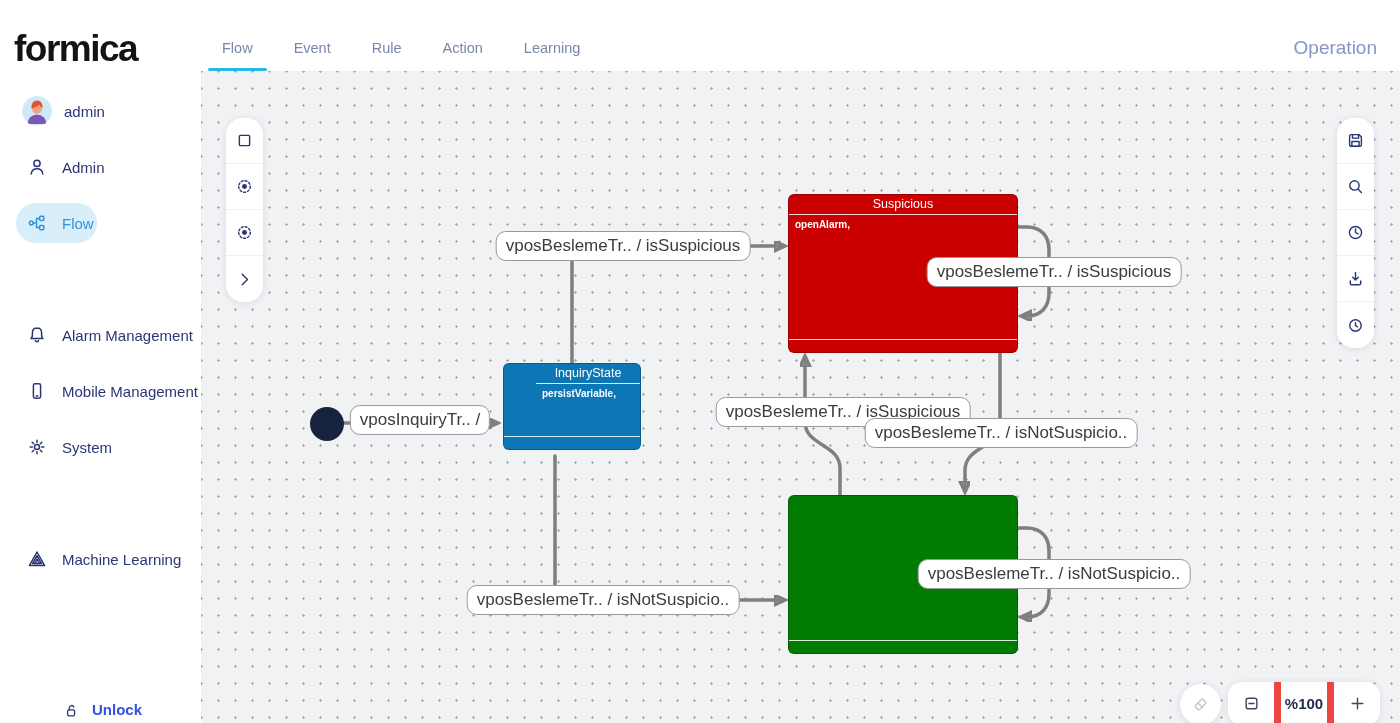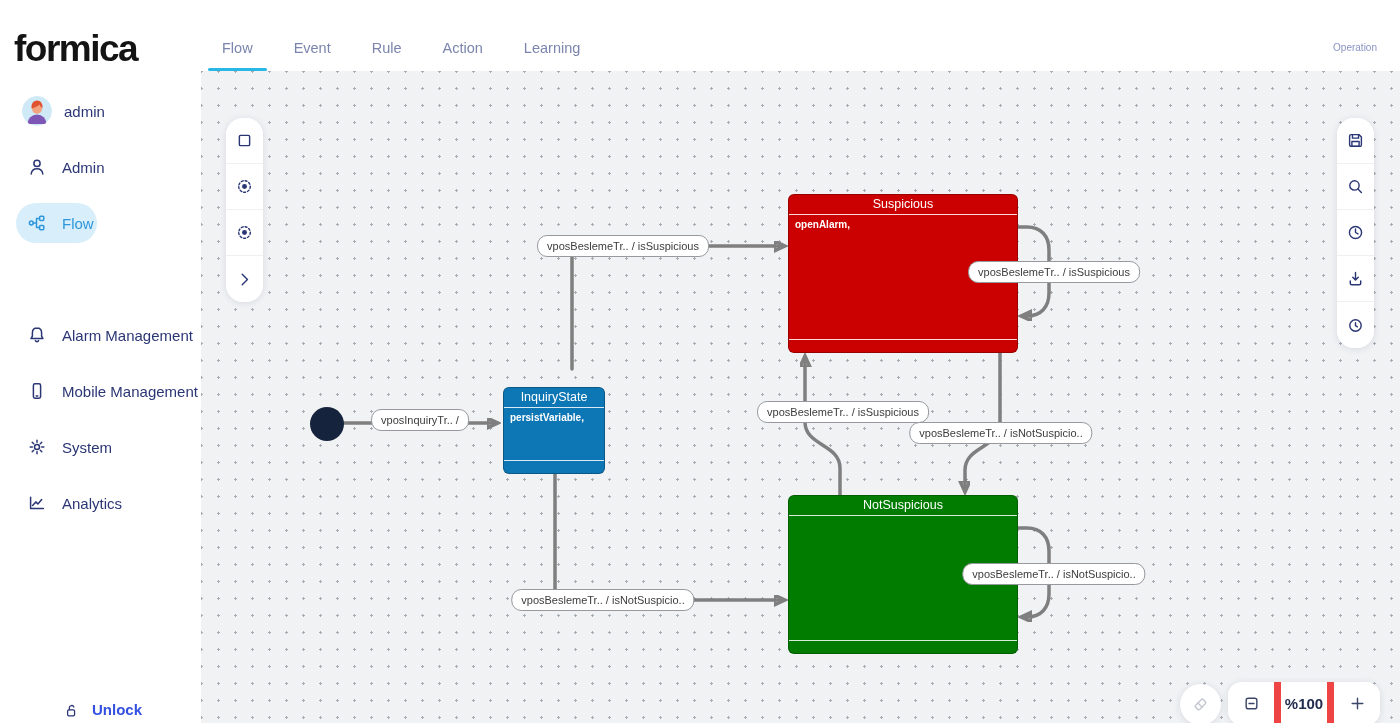--- a/index.html
+++ b/index.html
@@ -23,38 +23,38 @@
   .unlock-row { position:absolute; left:0; top:667px; width:201px; height:40px; cursor:pointer; }
   .unlock-row .ic-wrap { position:absolute; left:62px; top:11px; width:17px; height:17px; }
   .unlock-row .ic { width:17px; height:17px; }
   .unlock-row .lbl { position:absolute; left:92px; top:10px; font-size:15px; font-weight:bold; color:#3350e0; }
 
   
   .topnav { position:absolute; left:201px; top:0; width:1199px; height:47px; background:#fff; display:flex; align-items:center; z-index:5; }
   .tabs { display:flex; height:100%; margin-left:7px; gap:13px; }
   .tab { position:relative; height:100%; display:flex; align-items:center; padding:0 14px; font-size:14.5px; color:#7b85ad; cursor:pointer; white-space:nowrap; }
   .tab.active::after { content:""; position:absolute; left:0; right:0; bottom:0; height:3px; background:#29b7e8; border-radius:2px; }
-  .op-link { margin-left:auto; margin-right:23px; font-size:10px; color:#8a93c5; cursor:pointer; }
+  .op-link { margin-left:auto; margin-right:23px; font-size:19px; color:#8a93c5; cursor:pointer; }
 
   
   .canvas { position:absolute; left:201px; top:47px; width:1199px; height:676px;
     background-color:#f1f2f4;
     background-image:radial-gradient(circle,#a9abb3 1px,transparent 1.35px);
     background-size:17px 17px; background-position:9px 9px; }
 
   .edges { position:absolute; left:0; top:0; z-index:1; }
   .edges path { stroke:#7f7f7f; stroke-width:3.5; fill:none; stroke-linecap:round; }
 
   .state { position:absolute; border-radius:6px; color:#fff; border:1px solid rgba(0,0,0,.25); z-index:2; cursor:pointer; }
   .state-title { text-align:center; font-size:12.5px; font-weight:normal; padding:2px 4px 3px; border-bottom:1px solid rgba(255,255,255,.85); }
   .state-body { font-size:10px; font-weight:bold; padding:4px 6px; }
   .state-footer { position:absolute; left:0; right:0; bottom:0; height:13px; border-top:1px solid rgba(255,255,255,.85); }
   .initial-state { position:absolute; left:109px; top:336px; width:34px; height:34px; border-radius:50%; z-index:2; cursor:pointer; }
 
-  .edge-label { position:absolute; transform:translate(-50%,-50%); background:#fff; border:1.3px solid #97999f; border-radius:10px; padding:4px 9px; font-size:11px; color:#3c3c3c; white-space:nowrap; z-index:4; cursor:pointer; }
+  .edge-label { position:absolute; transform:translate(-50%,-50%); background:#fff; border:1.3px solid #97999f; border-radius:10px; padding:4px 9px; font-size:17px; color:#3c3c3c; white-space:nowrap; z-index:4; cursor:pointer; }
 
   .panel { position:absolute; width:37px; background:#fff; border-radius:17px; box-shadow:0 1px 7px rgba(30,40,90,.12); display:flex; flex-direction:column; overflow:hidden; z-index:5; }
   .pbtn { width:37px; height:46px; display:flex; align-items:center; justify-content:center; border-bottom:1px solid #f0f0f3; cursor:pointer; background:#fff; border-left:none; border-right:none; border-top:none; }
   .pbtn:last-child { border-bottom:none; }
   .pic { width:19px; height:19px; stroke:#2b3674; fill:none; stroke-width:1.5; stroke-linecap:round; stroke-linejoin:round; display:block; }
 
   .eraser-btn { position:absolute; left:979px; top:613px; width:41px; height:41px; border-radius:50%; background:#fff; box-shadow:0 1px 7px rgba(30,40,90,.12); display:flex; align-items:center; justify-content:center; z-index:5; cursor:pointer; border:none; }
   .zoom-ctrl { position:absolute; left:1027px; top:611px; width:152px; height:43px; background:#fff; border-radius:14px; box-shadow:0 1px 7px rgba(30,40,90,.12); display:flex; align-items:stretch; z-index:5; overflow:hidden; }
   .zseg { flex:1; display:flex; align-items:center; justify-content:center; cursor:pointer; background:#fff; border:none; }
   .zseg + .zseg { border-left:7px solid #ef4444; }
@@ -127,30 +127,31 @@
     <div class="item" style="top:403px">
       <span class="ic-wrap">
         <svg class="ic" viewBox="0 0 20 20">
             <circle cx="10" cy="10" r="2.5"></circle>
             <path d="M10 3.2v2.1M10 14.7v2.1M16.8 10h-2.1M5.3 10H3.2M14.8 5.2l-1.5 1.5M6.7 13.3l-1.5 1.5M14.8 14.8l-1.5-1.5M6.7 6.7L5.2 5.2"></path>
           </svg>
       </span>
       <span class="lbl">System</span>
     </div>
 
-    <div class="item" style="top:459px">
-      <span class="ic-wrap">
-        <svg class="ic" viewBox="0 0 20 20">
-            <path d="M3.6 4.2v11.3h12.8"></path>
-            <path d="M5.6 12.4l3.2-3.5 2.1 2.1 3.8-4.5"></path>
-          </svg>
-      </span>
-      <span class="lbl">Analytics</span>
-    </div>
-
+
+    <div class="item" style="top:515px">
+      <span class="ic-wrap">
+        <svg class="ic" viewBox="0 0 20 20">
+            <path d="M10 3L17.6 16.6H2.4z"></path>
+            <path d="M10 6.6l4.5 8H5.5z"></path>
+            <path d="M10 10.2l2.4 4.4H7.6z"></path>
+          </svg>
+      </span>
+      <span class="lbl">Machine Learning</span>
+    </div>
 
 
     <div class="unlock-row">
       <span class="ic-wrap">
         <svg class="ic" viewBox="0 0 20 20">
             <rect x="6.6" y="9.2" width="8.2" height="7" rx="1.5"></rect>
             <path d="M8.6 9.2V6.9a2.8 2.8 0 0 1 5.4-1"></path>
           </svg>
       </span>
       <span class="lbl">Unlock</span>
@@ -190,34 +191,33 @@
       <path d="M371,298 V186 Q371,175 382,175 H583" marker-end="url(#arr)"></path>
       <path d="M354,385 V518 Q354,529 365,529 H583" marker-end="url(#arr)"></path>
       <path d="M639,424 V397 C639,373 604,375 604,351 V286" marker-end="url(#arr)"></path>
       <path d="M799,282 V353 C799,377 764,375 764,399 V420" marker-end="url(#arr)"></path>
       <path d="M817,156 H826 C840,156 848,165 848,179 V222 C848,236 840,245 826,245 H821" marker-end="url(#arr)"></path>
       <path d="M817,457 H826 C840,457 848,466 848,480 V523 C848,537 840,546 826,546 H821" marker-end="url(#arr)"></path>
     </svg>
 
     <div class="initial-state" style="background: rgb(22, 35, 60);"></div>
 
-    <div class="state" style="left: 302px; top: 316px; width: 102px; height: 87px; background: rgb(13, 118, 180);">
+    <div class="state" style="left: 302px; top: 292px; width: 138px; height: 87px; background: rgb(13, 118, 180); padding-left: 32px;">
       <div class="state-title">InquiryState</div>
       <div class="state-body">persistVariable,</div>
       <div class="state-footer"></div>
     </div>
 
     <div class="state" style="left: 587px; top: 123px; width: 230px; height: 159px; background: rgb(203, 1, 1);">
       <div class="state-title">Suspicious</div>
       <div class="state-body">openAlarm,</div>
       <div class="state-footer"></div>
     </div>
 
     <div class="state" style="left: 587px; top: 424px; width: 230px; height: 159px; background: rgb(1, 124, 1);">
-      <div class="state-title">NotSuspicious</div>
       <div class="state-footer"></div>
     </div>
 
     <div class="edge-label" style="left:219px;top:349px">vposInquiryTr.. /</div>
     <div class="edge-label" style="left:422px;top:175px">vposBeslemeTr.. / isSuspicious</div>
     <div class="edge-label" style="left:853px;top:201px">vposBeslemeTr.. / isSuspicious</div>
     <div class="edge-label" style="left:642px;top:341px">vposBeslemeTr.. / isSuspicious</div>
     <div class="edge-label" style="left:800px;top:362px">vposBeslemeTr.. / isNotSuspicio..</div>
     <div class="edge-label" style="left:402px;top:529px">vposBeslemeTr.. / isNotSuspicio..</div>
     <div class="edge-label" style="left:853px;top:503px">vposBeslemeTr.. / isNotSuspicio..</div>

